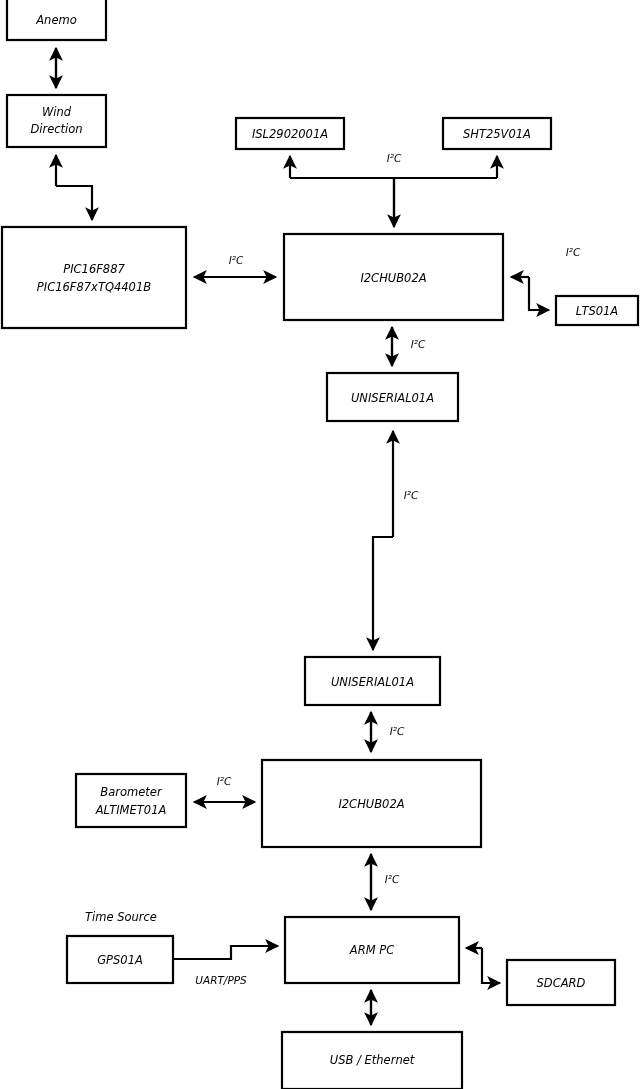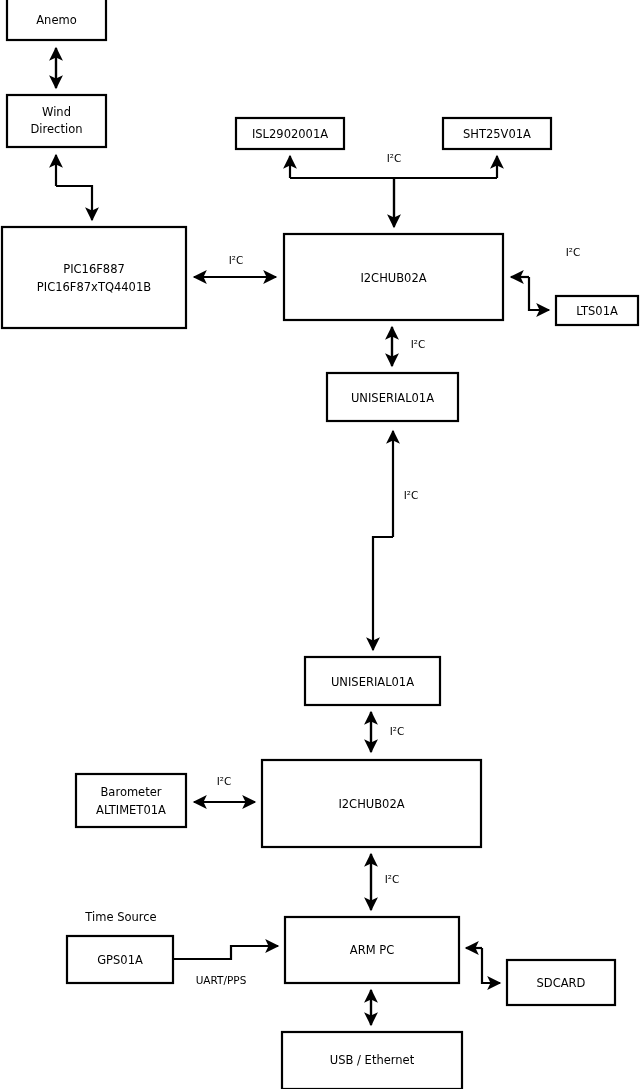--- a/index.html
+++ b/index.html
@@ -10,20 +10,21 @@
   body {
     width: 640px;
     height: 1089px;
     font-family: "DejaVu Sans", sans-serif;
     overflow: hidden;
   }
   #diagram-root {
     position: relative;
     width: 604px;
     height: 1089px;
+    font-style: italic;
   }
   svg.diagram {
     display: block;
     width: 640px;
     height: 1089px;
   }
   .node-box {
     fill: #ffffff;
     stroke: #000000;
     stroke-width: 2.2;

